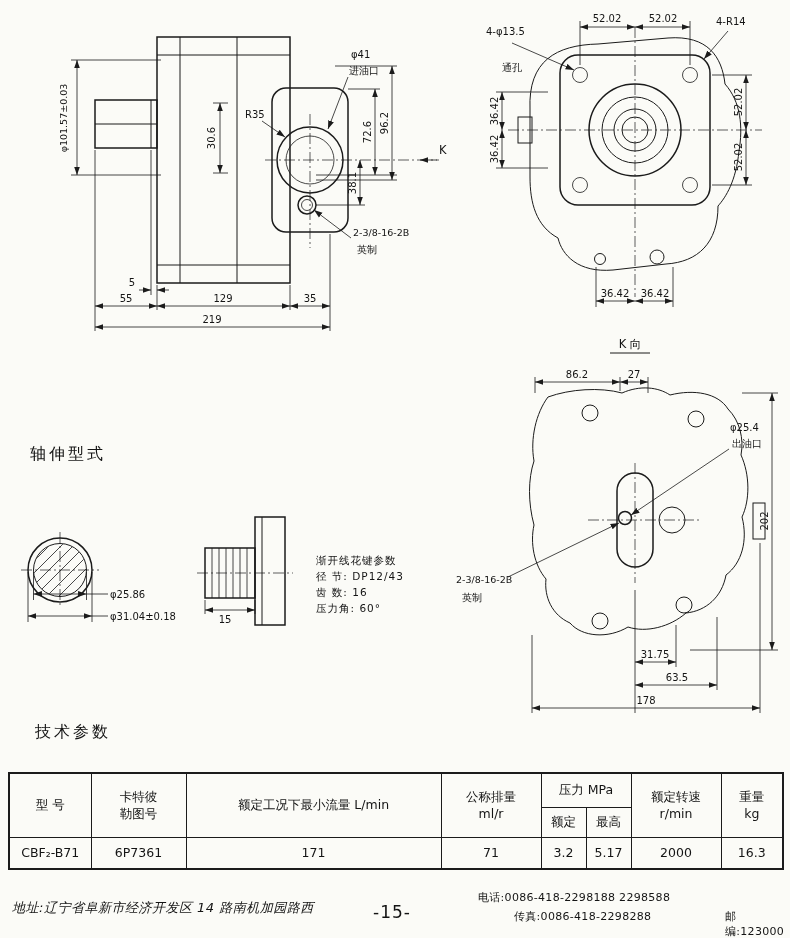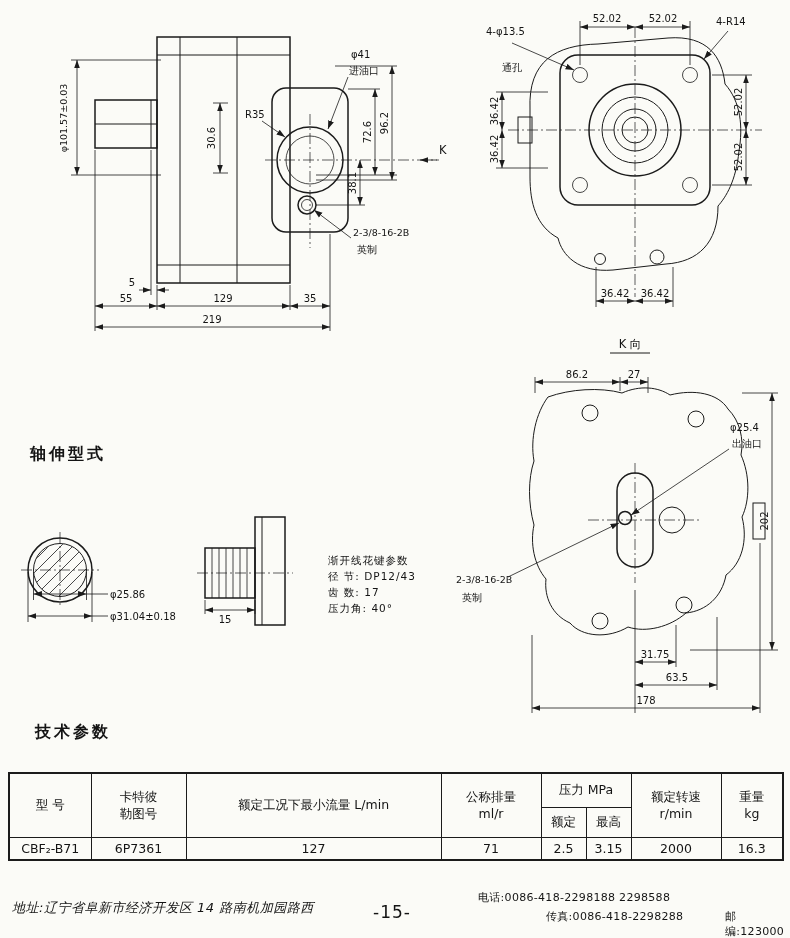--- a/index.html
+++ b/index.html
@@ -7,21 +7,21 @@
   .abs{position:absolute;}
   svg{display:block;overflow:visible;}
   .thick{fill:none;stroke:#1b1b1b;stroke-width:1.5;}
   .med{fill:none;stroke:#1b1b1b;stroke-width:1;}
   .thin{fill:none;stroke:#1b1b1b;stroke-width:.8;}
   .dim{fill:none;stroke:#1b1b1b;stroke-width:.8;}
   .cl{fill:none;stroke:#1b1b1b;stroke-width:.7;stroke-dasharray:11 3 2 3;}
   svg text{font-family:"DejaVu Sans","Liberation Sans",sans-serif;font-size:10px;fill:#141414;}
   svg text.s9{font-size:9.5px;}
   svg text.s11{font-size:11.5px;}
-  .heading{font-size:16px;font-weight:bold;letter-spacing:3px;}
+  .heading{font-size:16px;font-weight:normal;letter-spacing:3px;}
   .spline-notes{font-size:10.5px;line-height:16px;letter-spacing:1px;}
   .spline-notes .t{display:block;}
   table.params{position:absolute;left:8px;top:772px;width:774px;border-collapse:collapse;border:2px solid #1b1b1b;table-layout:fixed;background:#fbfbf7;}
   table.params th,table.params td{border:1px solid #1b1b1b;font-weight:normal;font-size:12.5px;text-align:center;vertical-align:middle;padding:1px 2px;}
   .tl{display:block;line-height:1.4;}
   .footer-text{font-size:13px;letter-spacing:.5px;font-style:italic;}
   .footer-small{font-size:11px;letter-spacing:.3px;}
   .pagenum{font-size:17px;letter-spacing:1px;}
 </style>
 </head>
@@ -286,25 +286,25 @@
     <line class="cl" x1="2" y1="70" x2="98" y2="70"></line>
   </g>
   <g>
     <line class="thin" x1="10" y1="97" x2="10" y2="111"></line>
     <line class="thin" x1="60" y1="97" x2="60" y2="111"></line>
     <line class="dim" x1="10" y1="107" x2="60" y2="107" marker-start="url(#ar5)" marker-end="url(#ar5)"></line>
     <text x="30" y="120" text-anchor="middle">15</text>
   </g>
 </svg>
 
-<div class="abs spline-notes" style="left:328px;top:552px">
+<div class="abs spline-notes" style="left:316px;top:552px">
   <span class="t">渐开线花键参数</span>
   <span class="t">径 节: DP12/43</span>
-  <span class="t">齿 数: 17</span>
-  <span class="t">压力角: 40°</span>
+  <span class="t">齿 数: 16</span>
+  <span class="t">压力角: 60°</span>
 </div>
 
 <div class="abs heading" style="left:35px;top:722px">技术参数</div>
 
 <table class="params">
   <colgroup>
     <col style="width:82px">
       <col style="width:95px">
       <col style="width:255px">
       <col style="width:100px">
@@ -332,30 +332,30 @@
         </th>
       <th rowspan="2">
           <span class="tl">重量</span>
           <span class="tl">kg</span>
         </th>
     </tr>
     <tr style="height:30px">
       <th><span>额定</span></th>
       <th><span>最高</span></th>
     </tr>
-    <tr style="height:23px">
+    <tr style="height:32px">
       <td>CBF₂-B71</td>
       <td>6P7361</td>
-      <td>127</td>
+      <td>171</td>
       <td>71</td>
-      <td>2.5</td>
-      <td>3.15</td>
+      <td>3.2</td>
+      <td>5.17</td>
       <td>2000</td>
       <td>16.3</td>
     </tr>
   </tbody>
 </table>
 
 <div class="abs footer-text" style="left:12px;top:899px">地址:辽宁省阜新市经济开发区 14 路南机加园路西</div>
 <div class="abs pagenum" style="left:373px;top:902px">-15-</div>
 <div class="abs footer-small" style="left:478px;top:890px">电话:0086-418-2298188    2298588</div>
-<div class="abs footer-small" style="left:546px;top:909px">传真:0086-418-2298288</div>
+<div class="abs footer-small" style="left:514px;top:909px">传真:0086-418-2298288</div>
 <div class="abs footer-small" style="left:725px;top:909px">邮编:123000</div>
 
 </body></html>

